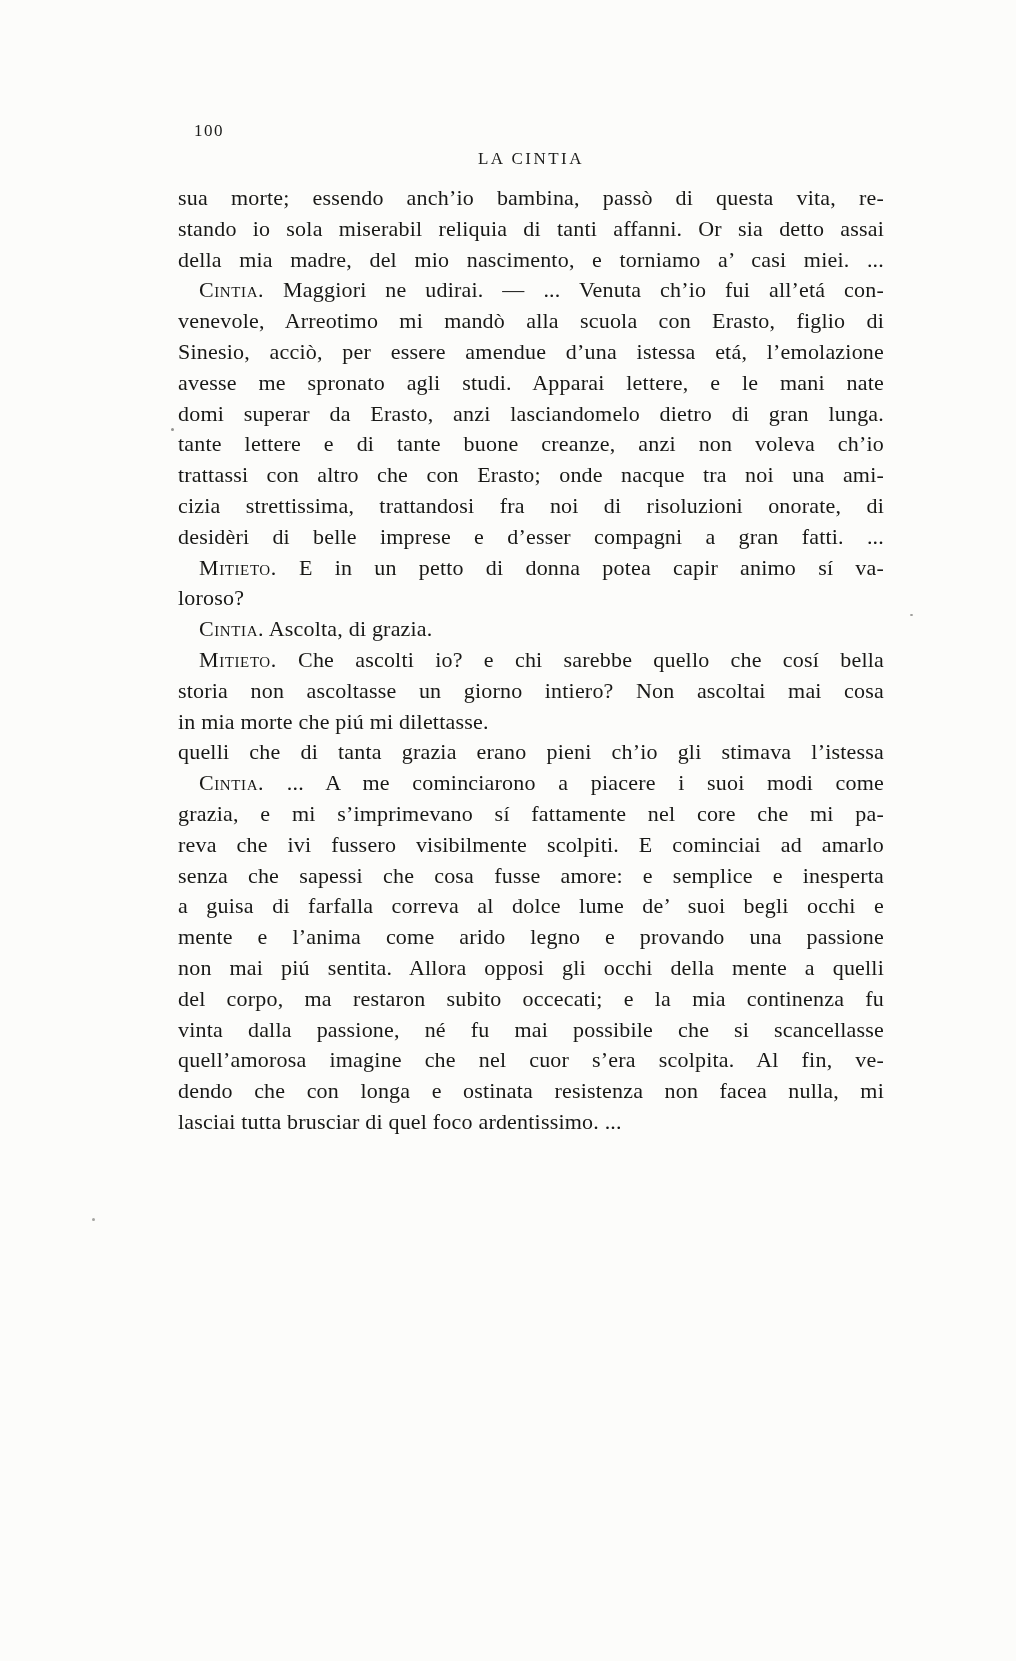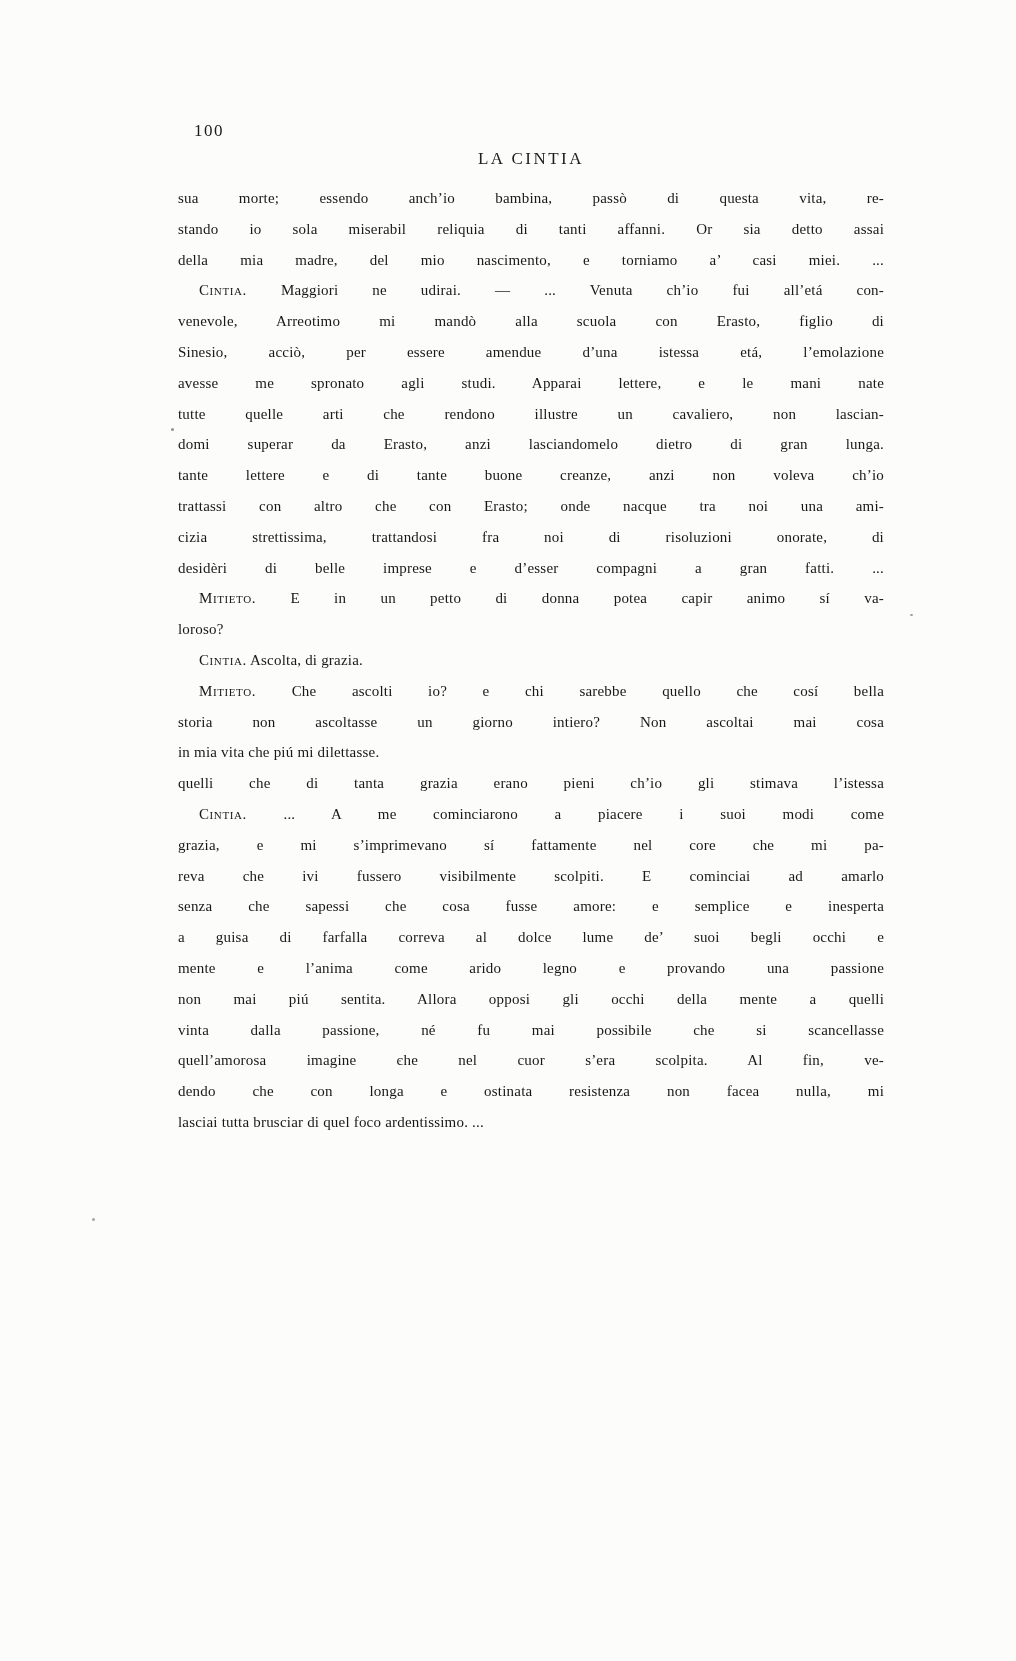--- a/index.html
+++ b/index.html
@@ -38,21 +38,21 @@
     color: #1c1c1a;
     margin-top: 28px;
   }
   .text-block {
     position: absolute;
     top: 183px;
     left: 178px;
     width: 706px;
   }
   .line {
-    font-size: 15px;
+    font-size: 22px;
     line-height: 30.8px;
     letter-spacing: 0.2px;
     white-space: normal;
     text-align: left;
   }
   .line.just {
     text-align: justify;
     text-align-last: justify;
   }
   .line.indent { padding-left: 21px; }
@@ -75,40 +75,40 @@
 </div>
 
 <div class="text-block" id="text-block">
     <div class="line just"><span>sua morte; essendo anch’io bambina, passò di questa vita, re-</span></div>
     <div class="line just"><span>stando io sola miserabil reliquia di tanti affanni. Or sia detto assai</span></div>
     <div class="line just"><span>della mia madre, del mio nascimento, e torniamo a’ casi miei. ...</span></div>
     <div class="line indent just"><span class="sc">Cintia.</span><span> Maggiori ne udirai. — ... Venuta ch’io fui all’etá con-</span></div>
     <div class="line just"><span>venevole, Arreotimo mi mandò alla scuola con Erasto, figlio di</span></div>
     <div class="line just"><span>Sinesio, acciò, per essere amendue d’una istessa etá, l’emolazione</span></div>
     <div class="line just"><span>avesse me spronato agli studi. Apparai lettere, e le mani nate</span></div>
-    <div class="line just"><span>tutte quelle arti che rendono illustre un cavaliero, non lascian-</span></div>
     <div class="line just"><span>domi superar da Erasto, anzi lasciandomelo dietro di gran lunga.</span></div>
     <div class="line just"><span>tante lettere e di tante buone creanze, anzi non voleva ch’io</span></div>
     <div class="line just"><span>trattassi con altro che con Erasto; onde nacque tra noi una ami-</span></div>
     <div class="line just"><span>cizia strettissima, trattandosi fra noi di risoluzioni onorate, di</span></div>
     <div class="line just"><span>desidèri di belle imprese e d’esser compagni a gran fatti. ...</span></div>
     <div class="line indent just"><span class="sc">Mitieto.</span><span> E in un petto di donna potea capir animo sí va-</span></div>
     <div class="line"><span>loroso?</span></div>
     <div class="line indent"><span class="sc">Cintia.</span><span> Ascolta, di grazia.</span></div>
     <div class="line indent just"><span class="sc">Mitieto.</span><span> Che ascolti io? e chi sarebbe quello che cosí bella</span></div>
     <div class="line just"><span>storia non ascoltasse un giorno intiero? Non ascoltai mai cosa</span></div>
-    <div class="line"><span>in mia vita che piú mi dilettasse.</span></div>
+    <div class="line"><span>in mia morte che piú mi dilettasse.</span></div>
     <div class="line just"><span>quelli che di tanta grazia erano pieni ch’io gli stimava l’istessa</span></div>
     <div class="line indent just"><span class="sc">Cintia.</span><span> ... A me cominciarono a piacere i suoi modi come</span></div>
     <div class="line just"><span>grazia, e mi s’imprimevano sí fattamente nel core che mi pa-</span></div>
     <div class="line just"><span>reva che ivi fussero visibilmente scolpiti. E cominciai ad amarlo</span></div>
     <div class="line just"><span>senza che sapessi che cosa fusse amore: e semplice e inesperta</span></div>
     <div class="line just"><span>a guisa di farfalla correva al dolce lume de’ suoi begli occhi e</span></div>
     <div class="line just"><span>mente e l’anima come arido legno e provando una passione</span></div>
     <div class="line just"><span>non mai piú sentita. Allora opposi gli occhi della mente a quelli</span></div>
+    <div class="line just"><span>del corpo, ma restaron subito occecati; e la mia continenza fu</span></div>
     <div class="line just"><span>vinta dalla passione, né fu mai possibile che si scancellasse</span></div>
     <div class="line just"><span>quell’amorosa imagine che nel cuor s’era scolpita. Al fin, ve-</span></div>
     <div class="line just"><span>dendo che con longa e ostinata resistenza non facea nulla, mi</span></div>
     <div class="line"><span>lasciai tutta brusciar di quel foco ardentissimo. ...</span></div>
   </div>
 
 <div class="speck" style="left:171px; top:428px; width:3px; height:3px; opacity:.55;"></div>
 <div class="speck" style="left:910px; top:614px; width:3px; height:2px; opacity:.5;"></div>
 <div class="speck" style="left:92px; top:1218px; width:3px; height:3px; opacity:.45;"></div>
 <div class="speck" style="left:399px; top:1060px; width:2px; height:2px; opacity:.5;"></div>

